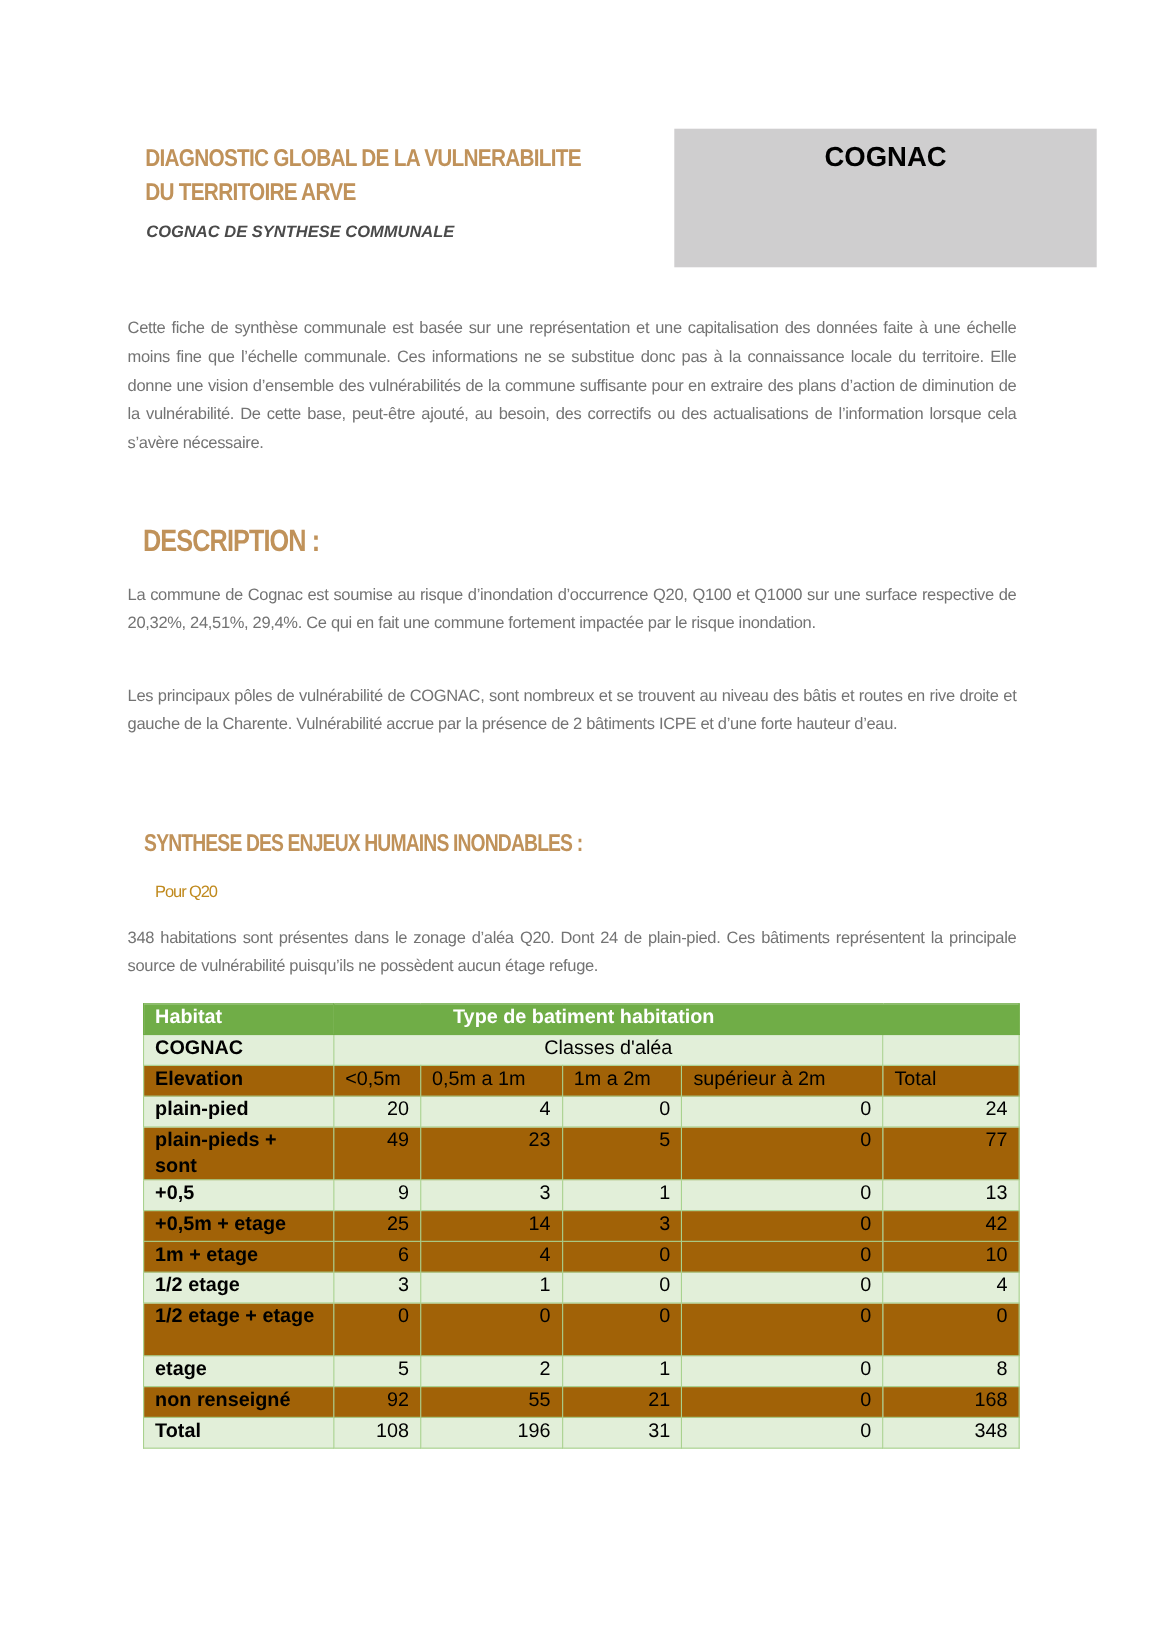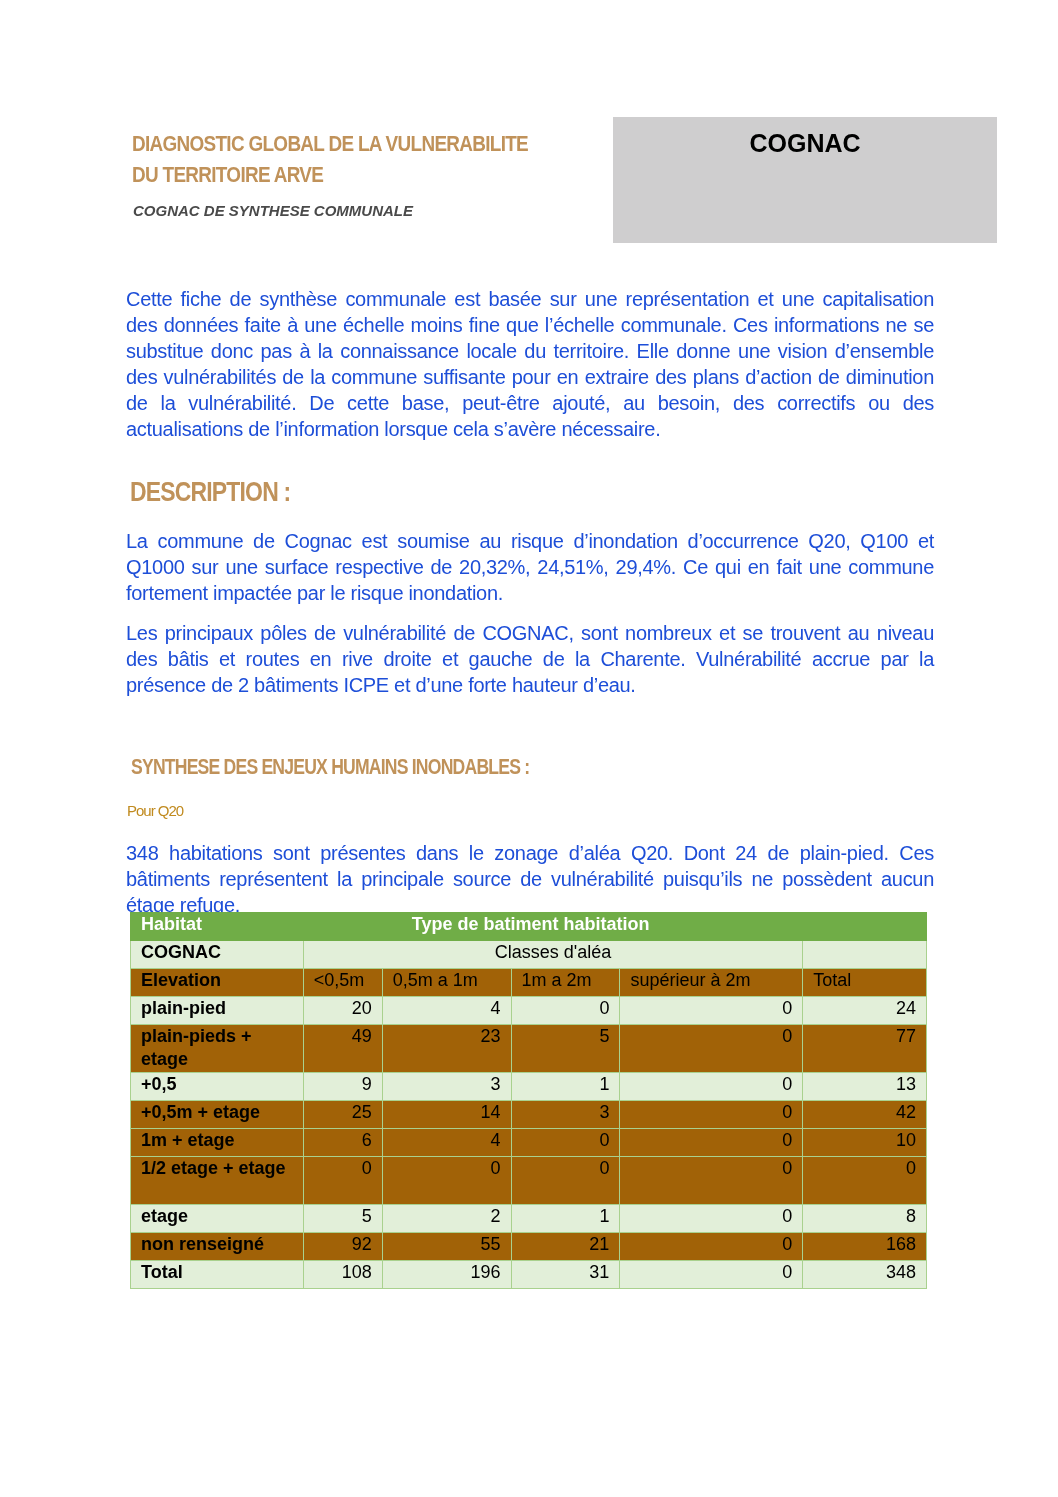--- a/index.html
+++ b/index.html
@@ -2,24 +2,24 @@
 <html><head>
   <meta charset="utf-8">
   <style>
     html, body { margin: 0; padding: 0; background: #ffffff; }
     body { width: 1058px; height: 1497px; position: relative; font-family: "Liberation Sans", sans-serif; color: #000; overflow: hidden; }
     .abs { position: absolute; }
     .title-main { left: 132px; top: 128px; width: 470px; font-family: "Liberation Sans", sans-serif; font-weight: bold; font-size: 22px; line-height: 31px; color: #c0925a; letter-spacing: -0.8px; transform: scaleX(0.86); transform-origin: left top; }
     .title-sub { left: 133px; top: 202px; font-family: "Liberation Sans", sans-serif; font-style: italic; font-weight: bold; font-size: 15px; color: #4a4a4a; }
     .commune-box { left: 613px; top: 117px; width: 384px; height: 126px; background: #cfcecf; }
     .commune-name { position: absolute; left: 0; right: 0; top: 12px; text-align: center; font-family: "Liberation Sans", sans-serif; font-weight: bold; font-size: 25px; color: #000; }
-    .para { left: 126px; width: 808px; font-family: "Liberation Sans", sans-serif; font-size: 20px; line-height: 26px; text-align: justify; color: #1d4ed8; letter-spacing: -0.3px; }
+    .para { left: 116px; width: 808px; font-family: "Liberation Sans", sans-serif; font-size: 15px; line-height: 26px; text-align: justify; color: #737373; letter-spacing: -0.3px; }
     .h-desc { left: 130px; top: 476px; font-family: "Liberation Sans", sans-serif; font-weight: bold; font-size: 28px; color: #c0925a; letter-spacing: -1px; transform: scaleX(0.82); transform-origin: left top; }
     .h-synth { left: 131px; top: 754px; font-family: "Liberation Sans", sans-serif; font-weight: bold; font-size: 22px; color: #c0925a; letter-spacing: -1px; transform: scaleX(0.8); transform-origin: left top; }
-    .pour { left: 127px; top: 802px; font-family: "Liberation Sans", sans-serif; font-size: 15px; color: #c08a1e; letter-spacing: -1px; }
+    .pour { left: 141px; top: 802px; font-family: "Liberation Sans", sans-serif; font-size: 15px; color: #c08a1e; letter-spacing: -1px; }
     table.hab { position: absolute; left: 130px; top: 912px; width: 797px; border-collapse: collapse; font-family: "Liberation Sans", sans-serif; font-size: 18px; }
     table.hab td { border: 1px solid #a9d18e; padding: 0 10px; height: 27px; vertical-align: top; line-height: 23px; }
     table.hab tr.hdr td { background: #70ad47; color: #fff; font-weight: bold; border-color: #70ad47; height: 27px; }
     table.hab tr.band td { background: #e2efd9; }
     table.hab tr.white td { background: #a16207; }
     table.hab td.lbl { font-weight: bold; width: 152px; }
     table.hab td.num { text-align: right; }
     table.hab td.c1 { width: 58px; }
     table.hab td.c2 { width: 108px; }
     table.hab td.c3 { width: 88px; }
@@ -71,21 +71,21 @@
   </tr>
   <tr class="band">
     <td class="lbl">plain-pied</td>
     <td class="num">20</td>
     <td class="num">4</td>
     <td class="num">0</td>
     <td class="num">0</td>
     <td class="num">24</td>
   </tr>
   <tr class="white tall">
-    <td class="lbl">plain-pieds + etage</td>
+    <td class="lbl">plain-pieds + sont</td>
     <td class="num">49</td>
     <td class="num">23</td>
     <td class="num">5</td>
     <td class="num">0</td>
     <td class="num">77</td>
   </tr>
   <tr class="band">
     <td class="lbl">+0,5</td>
     <td class="num">9</td>
     <td class="num">3</td>
@@ -101,20 +101,28 @@
     <td class="num">0</td>
     <td class="num">42</td>
   </tr>
   <tr class="white">
     <td class="lbl">1m + etage</td>
     <td class="num">6</td>
     <td class="num">4</td>
     <td class="num">0</td>
     <td class="num">0</td>
     <td class="num">10</td>
+  </tr>
+  <tr class="band">
+    <td class="lbl">1/2 etage</td>
+    <td class="num">3</td>
+    <td class="num">1</td>
+    <td class="num">0</td>
+    <td class="num">0</td>
+    <td class="num">4</td>
   </tr>
   <tr class="white tall">
     <td class="lbl">1/2 etage + etage</td>
     <td class="num">0</td>
     <td class="num">0</td>
     <td class="num">0</td>
     <td class="num">0</td>
     <td class="num">0</td>
   </tr>
   <tr class="band">

